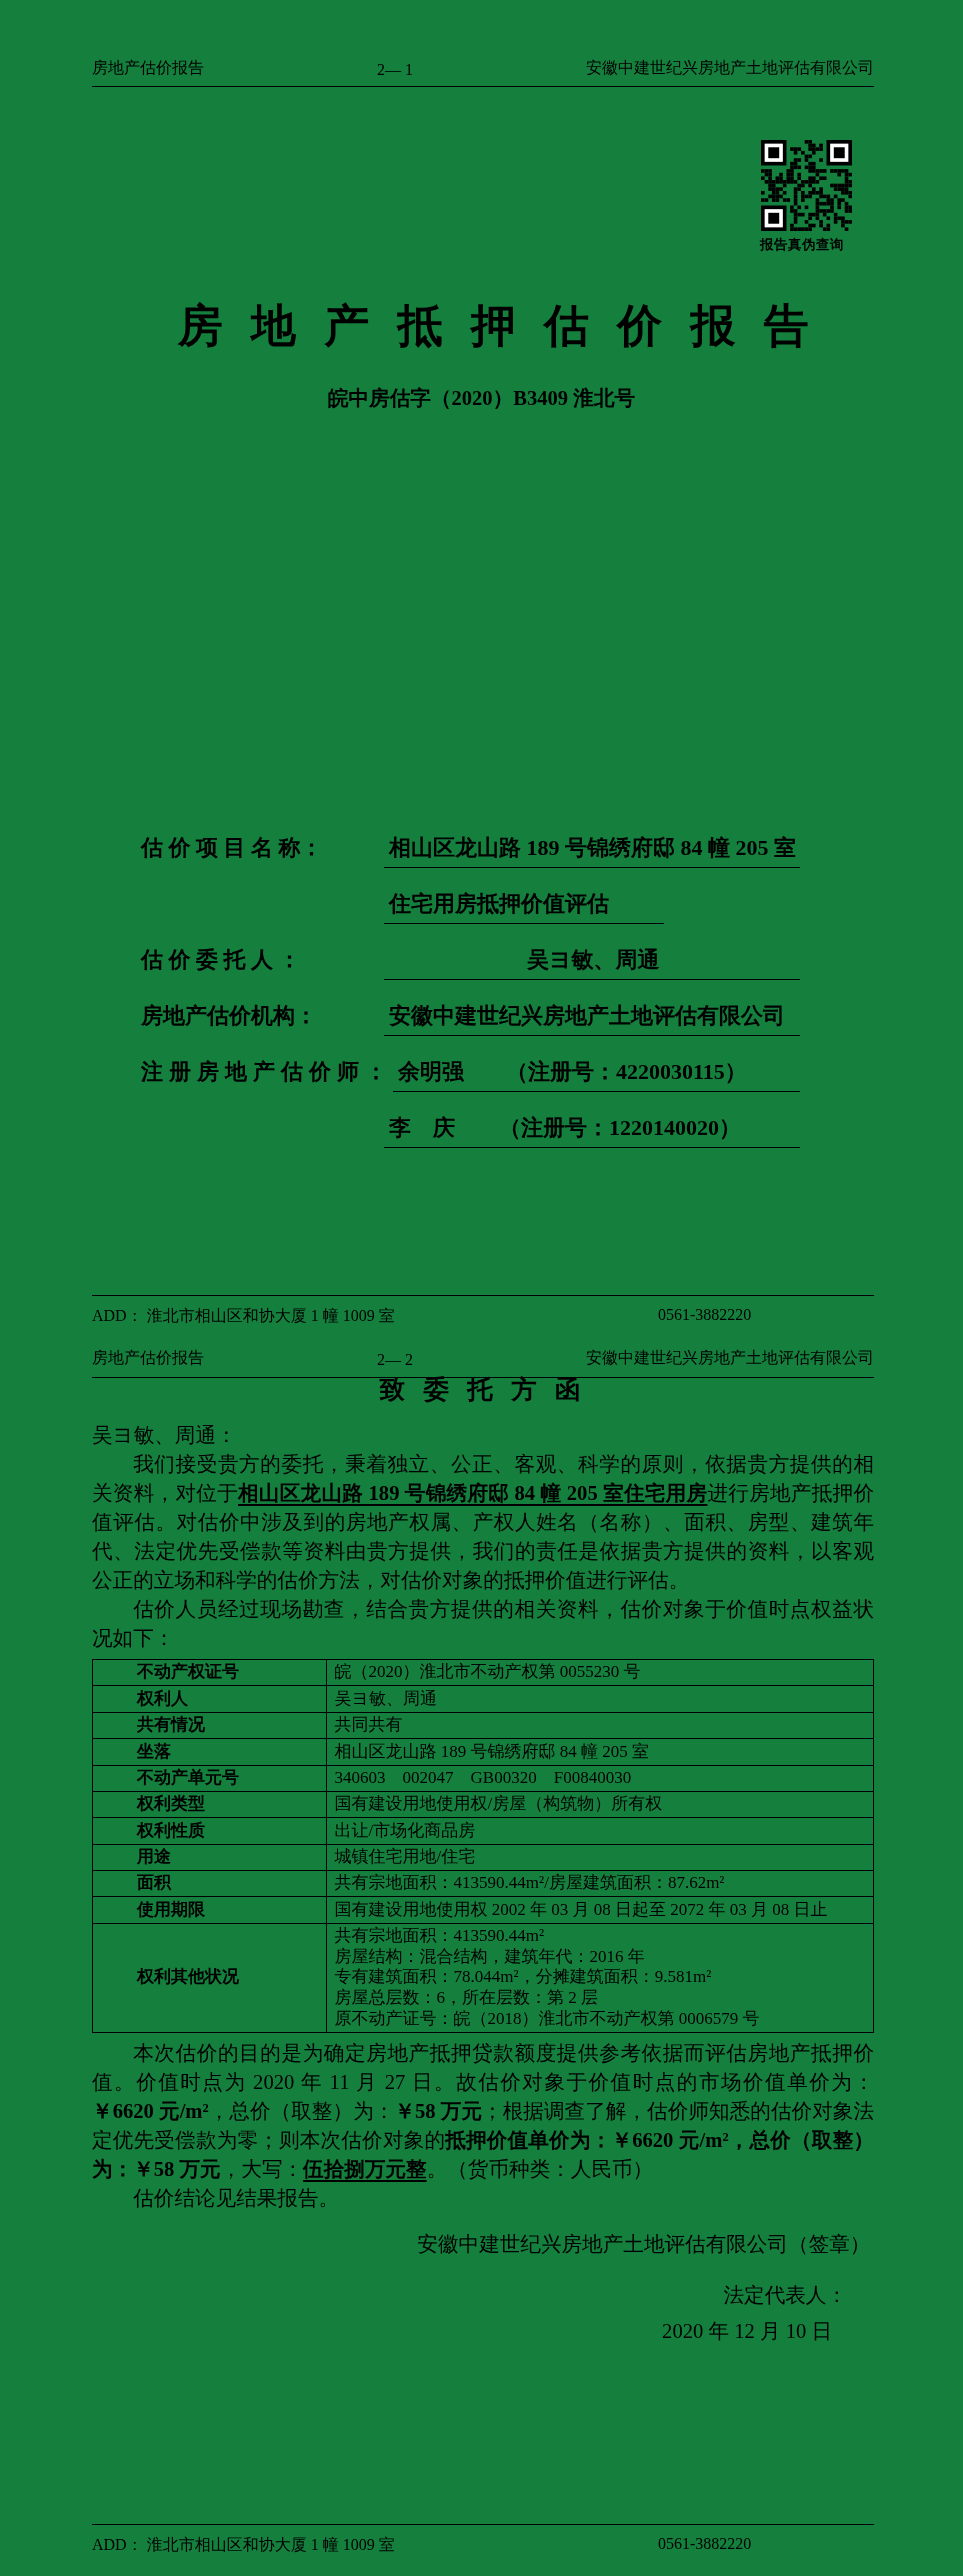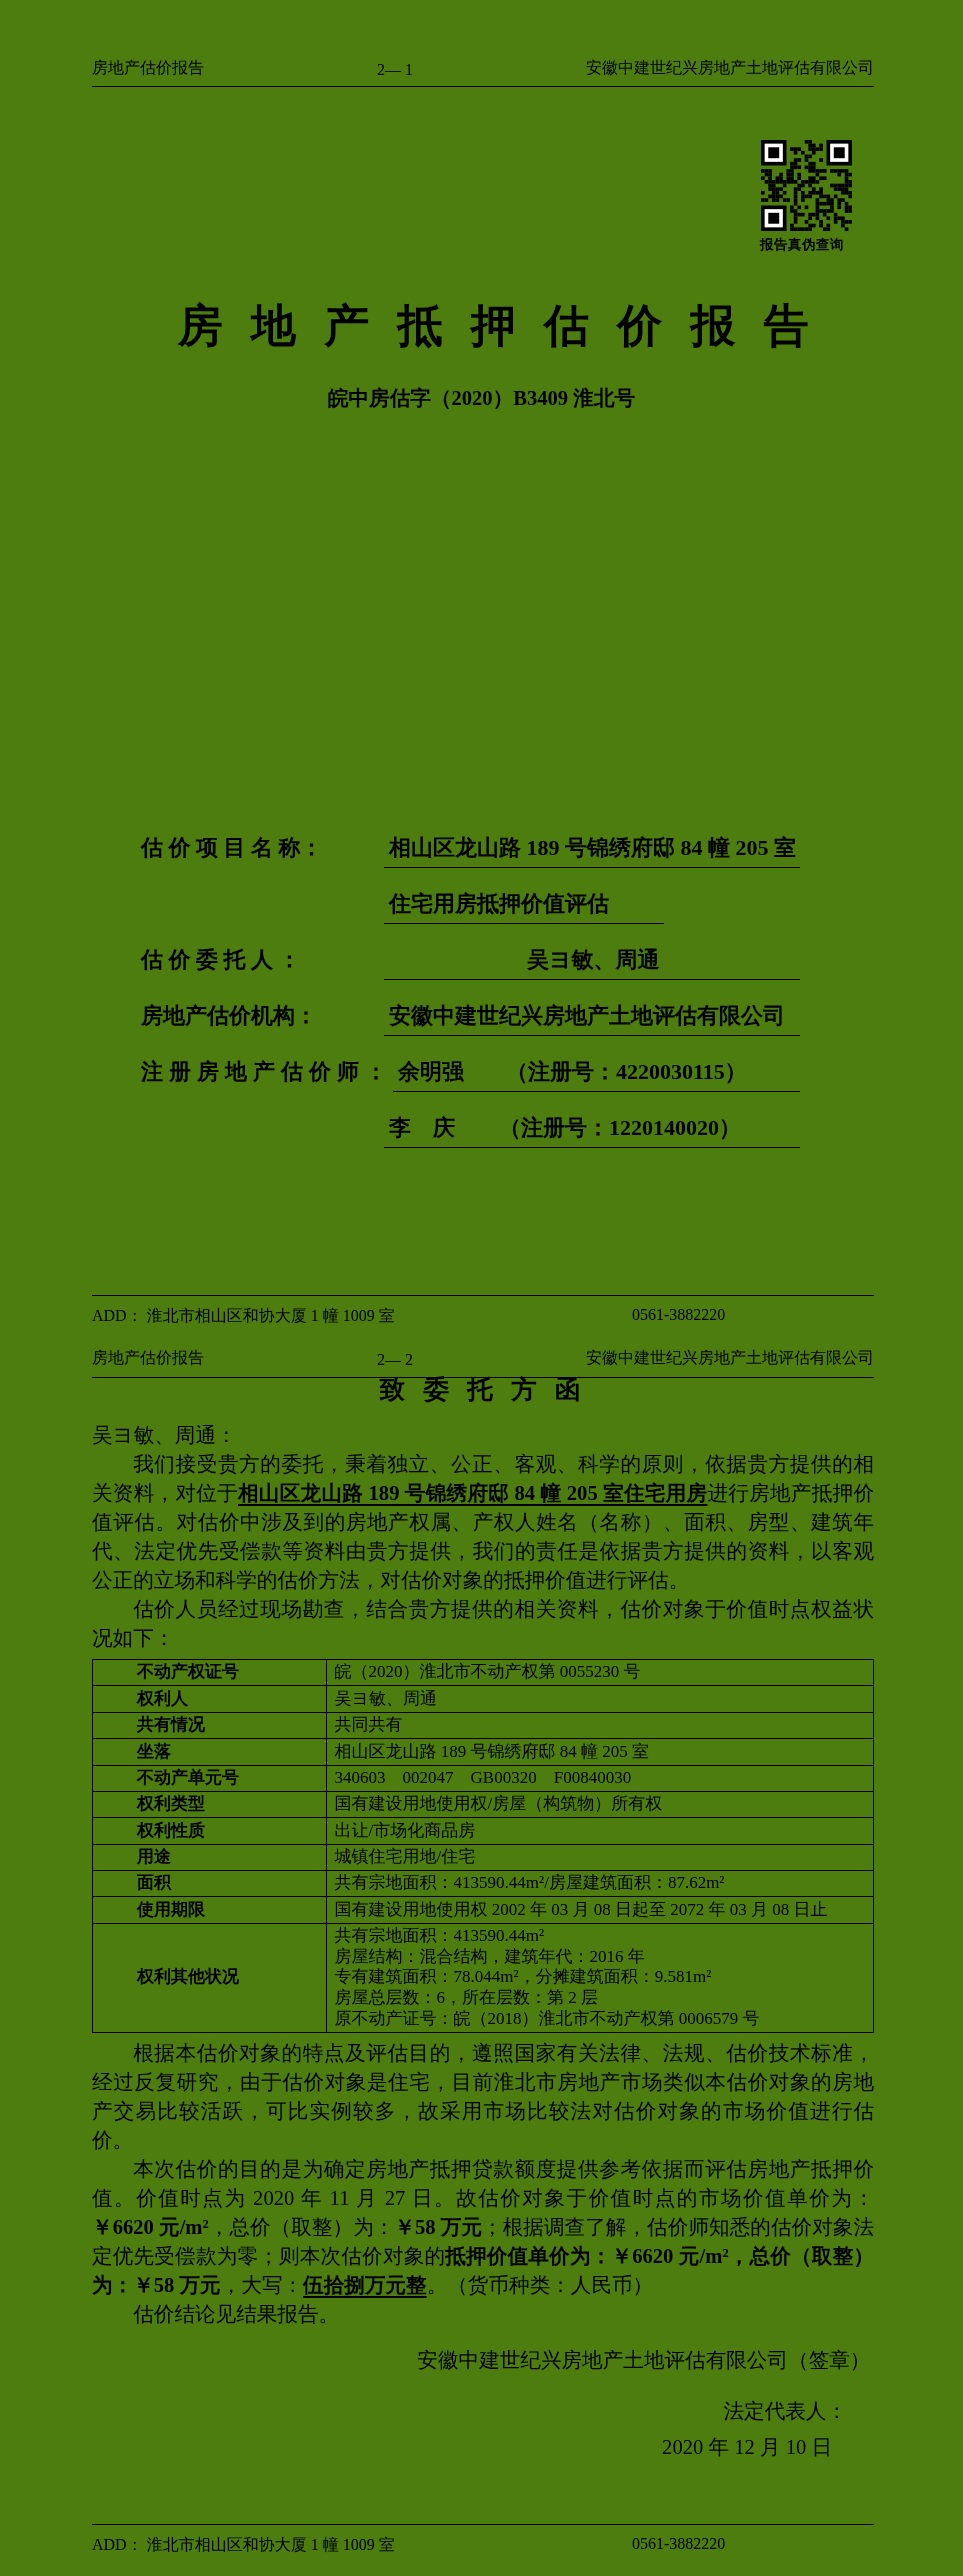--- a/index.html
+++ b/index.html
@@ -1,32 +1,32 @@
 <!DOCTYPE html>
 <html style="font-size:9.7px"><head>
 <meta charset="utf-8">
 <title>房地产抵押估价报告</title>
 <style>
   html,body{margin:0;padding:0;}
   body{width:963px;background:#ffffff;color:#000000;
        font-family:"Liberation Serif","DejaVu Serif",serif;}
-  .page{position:relative;width:963px;overflow:hidden;background:#4d7c0f;}
+  .page{position:relative;width:963px;overflow:hidden;background:#15803d;}
   #p1{height:1341px;}
   #p2{height:1235px;}
 
   
   .phead{position:absolute;left:92px;width:782px;display:flex;justify-content:space-between;
          align-items:flex-end;font-size:16px;border-bottom:1.2px solid #000;padding-bottom:7.3px;}
   #p1 .phead{top:58px;}
   #p2 .phead{top:7.3px;}
   .pfoot{position:absolute;left:92px;width:782px;border-top:1.2px solid #000;
          padding-top:9.7px;font-size:16px;}
   #p1 .pfoot{top:1295px;}
   #p2 .pfoot{top:1183px;}
-  .pfoot .phone{position:absolute;left:540px;top:9.7px;}
+  .pfoot .phone{position:absolute;left:566px;top:9.7px;}
 
   
   .qr-wrap{position:absolute;top:140px;left:760px;width:92px;text-align:left;}
   .qr-wrap svg{display:block;width:91px;height:91px;margin:0 auto;}
   .qr-cap{font-size:13.4px;font-weight:bold;margin-top:4.9px;letter-spacing:0.6px;white-space:nowrap;}
 
   
   .main-title{position:absolute;top:266px;left:16px;width:100%;text-align:center;
               font-size:45px;font-weight:bold;letter-spacing:8.5px;white-space:nowrap;}
   .report-no{position:absolute;top:384px;left:0;width:100%;text-align:center;
@@ -399,21 +399,20 @@
             <span class="vline">共有宗地面积：413590.44m²</span>
             <span class="vline">房屋结构：混合结构，建筑年代：2016 年</span>
             <span class="vline">专有建筑面积：78.044m²，分摊建筑面积：9.581m²</span>
             <span class="vline">房屋总层数：6，所在层数：第 2 层</span>
             <span class="vline">原不动产证号：皖（2018）淮北市不动产权第 0006579 号</span>
           </td>
         </tr>
       </tbody>
     </table>
 
-    <p class="para">根据本估价对象的特点及评估目的，遵照国家有关法律、法规、估价技术标准，经过反复研究，由于估价对象是住宅，目前淮北市房地产市场类似本估价对象的房地产交易比较活跃，可比实例较多，故采用市场比较法对估价对象的市场价值进行估价。</p>
 
     <p class="para"><span>本次估价的目的是为确定房地产抵押贷款额度提供参考依据而评估房地产抵押价值。价值时点为 2020 年 11 月 27 日。故估价对象于价值时点的市场价值单价为：</span><span class="seg-b">￥6620 元/m²</span><span>，总价（取整）为：</span><span class="seg-b">￥58 万元</span><span>；根据调查了解，估价师知悉的估价对象法定优先受偿款为零；则本次估价对象的</span><span class="seg-b">抵押价值单价为：￥6620 元/m²，总价（取整）为：￥58 万元</span><span>，大写：</span><span class="seg-bu">伍拾捌万元整</span><span>。（货币种类：人民币）</span></p>
 
     <p class="para">估价结论见结果报告。</p>
 
     <div class="sig">
       <div class="sig-company">安徽中建世纪兴房地产土地评估有限公司（签章）</div>
       <div class="sig-legal">法定代表人：</div>
       <div class="sig-date">2020 年 12 月 10 日</div>
     </div>

